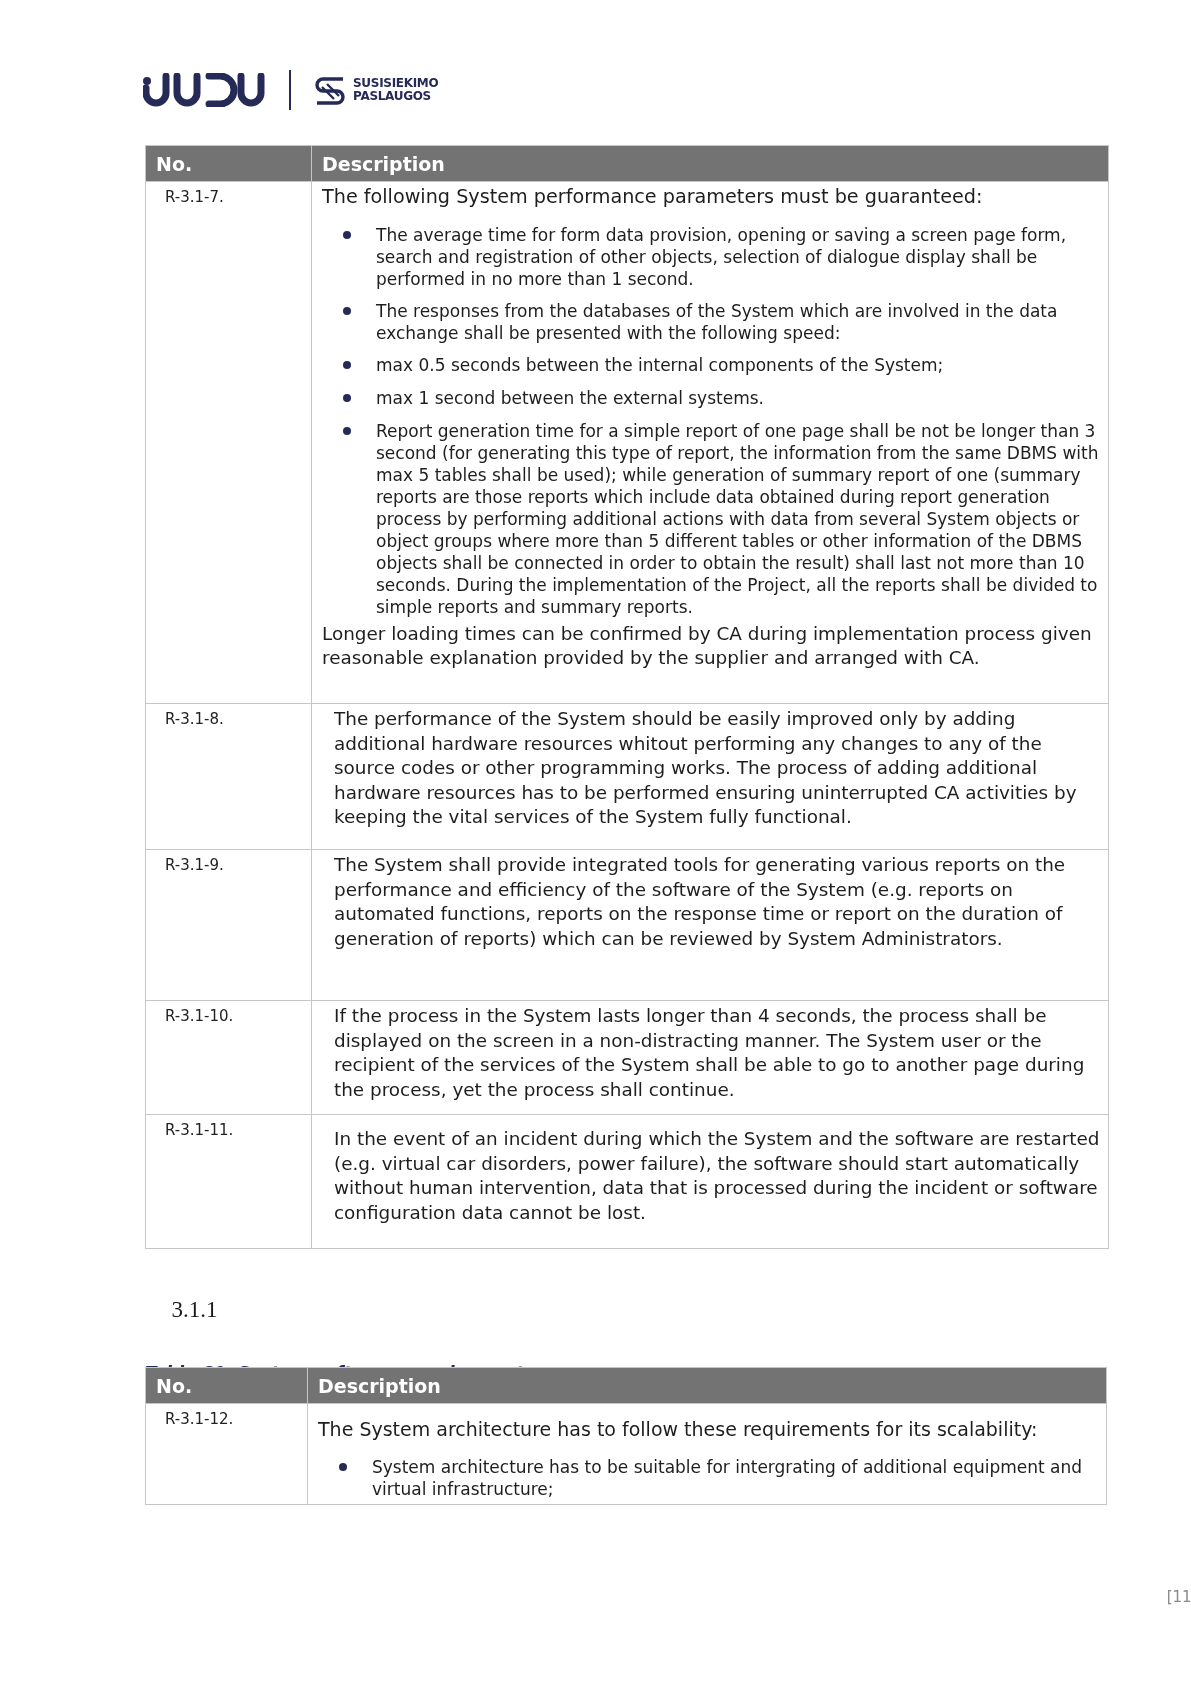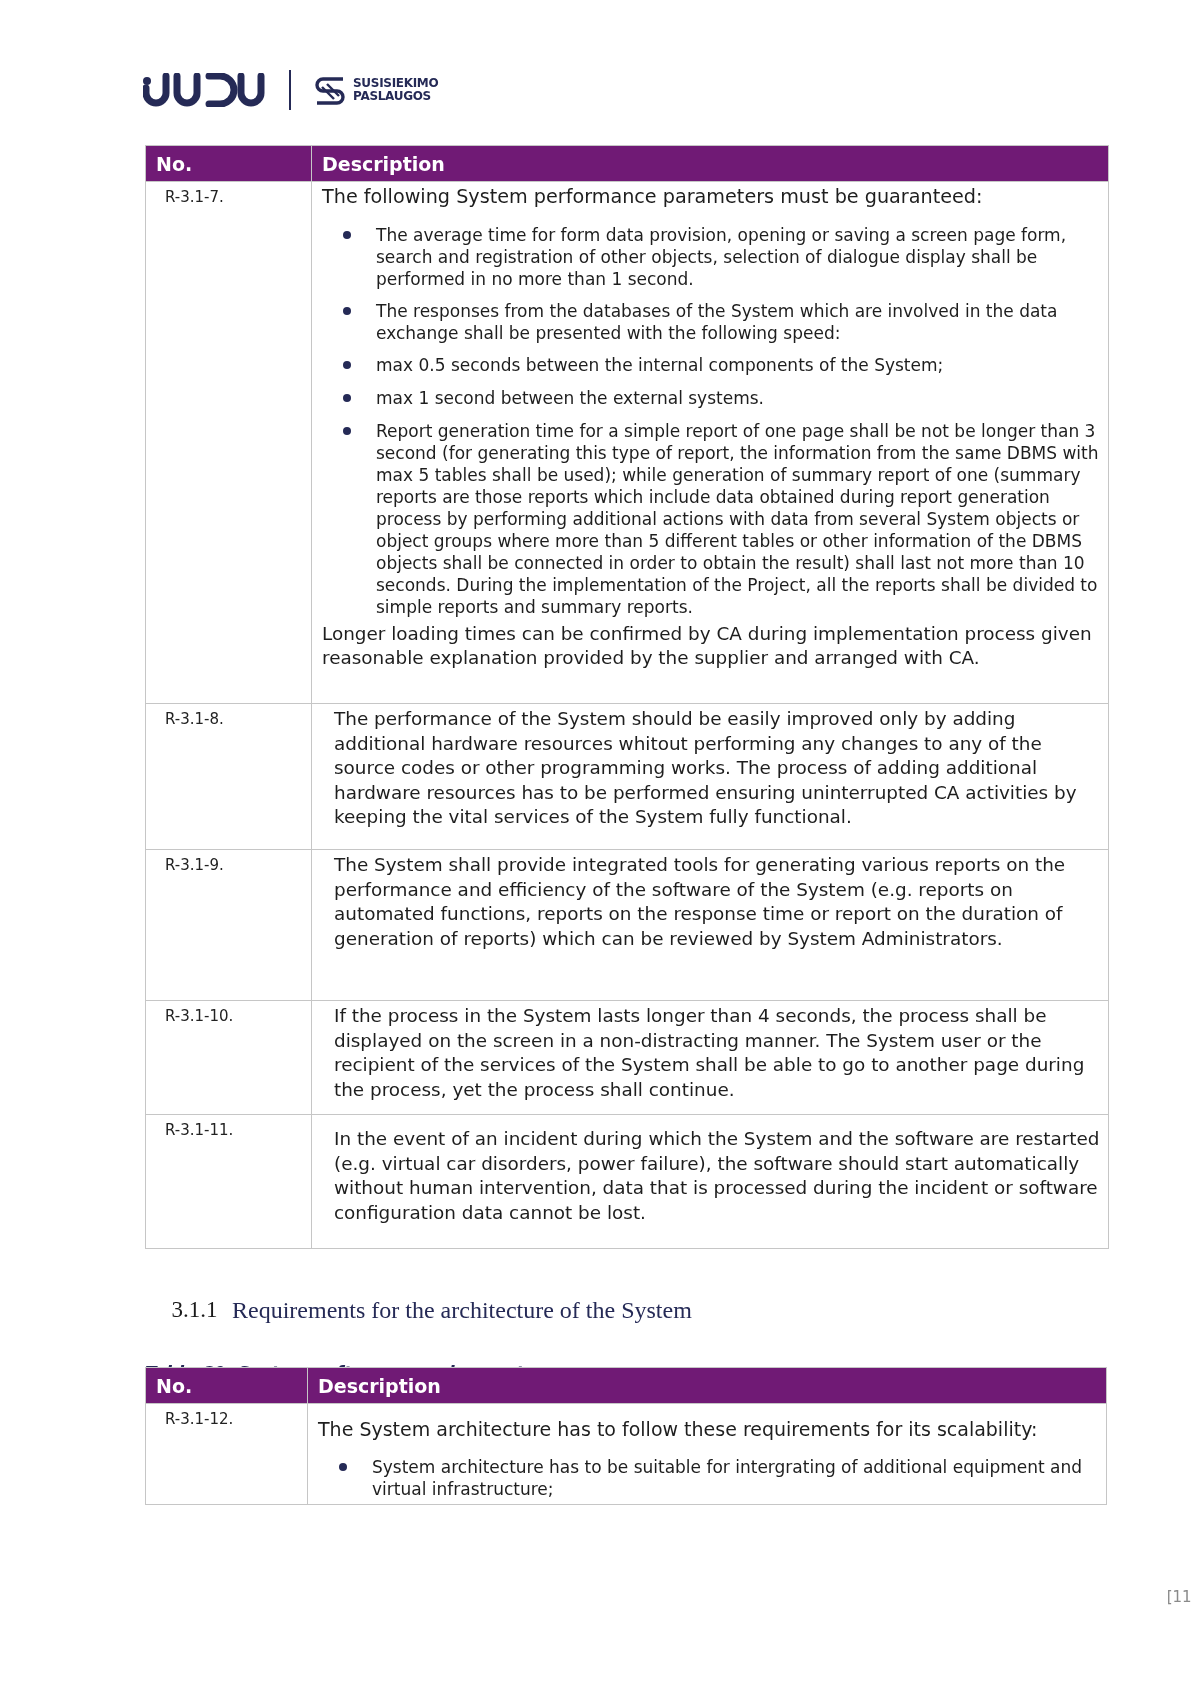--- a/index.html
+++ b/index.html
@@ -9,21 +9,21 @@
   
   .logo-area { position: absolute; left: 143px; top: 68px; height: 44px; display: flex; align-items: center; }
   .logo-judu { display: flex; align-items: center; gap: 4px; color: #252a56; }
   .logo-judu svg { display: block; }
   .logo-sep { width: 2px; height: 40px; background: #252a56; margin: 0 22px 0 24px; }
   .logo-ss { display: flex; align-items: center; gap: 6px; color: #252a56; }
   .logo-ss-text { font-family: "DejaVu Sans", sans-serif; font-size: 12px; line-height: 13px; font-weight: bold; letter-spacing: -0.3px; color: #252a56; }
 
   
   table.req { position: absolute; border-collapse: collapse; table-layout: fixed; }
-  table.req th { background: #701a75; color: #ffffff; text-align: left; font-family: "DejaVu Sans", sans-serif; font-weight: bold; font-size: 19px; height: 36px; padding: 0 10px; border: 1px solid #c6c6c6; }
+  table.req th { background: #737373; color: #ffffff; text-align: left; font-family: "DejaVu Sans", sans-serif; font-weight: bold; font-size: 19px; height: 36px; padding: 0 10px; border: 1px solid #c6c6c6; }
   table.req td { border: 1px solid #c6c6c6; vertical-align: top; }
   td.no { font-family: "DejaVu Sans", sans-serif; font-size: 15px; padding: 6px 0 4px 19px; color: #222; }
   td.desc { font-family: "DejaVu Sans", sans-serif; font-size: 18.4px; line-height: 24.5px; color: #1e1e1e; }
 
   #t1 { left: 145px; top: 145px; width: 964px; }
   #t1 col.c1 { width: 166px; }
   #t2 { left: 145px; top: 1367px; width: 962px; }
   #t2 col.c1 { width: 162px; }
 
   .lead { margin: 0; }
@@ -106,21 +106,20 @@
     </tr>
     <tr style="height:134px;">
       <td class="no">R-3.1-11.</td>
       <td class="desc" style="padding:12px 8px 0 22px;">In the event of an incident during which the System and the software are restarted (e.g. virtual car disorders, power failure), the software should start automatically without human intervention, data that is processed during the incident or software configuration data cannot be lost.</td>
     </tr>
   </tbody>
 </table>
 
 <div class="sec-head">
   <span class="sec-num">3.1.1</span>
-  <span>Requirements for the architecture of the System</span>
 </div>
 <div class="tbl-caption">Table 60. System software requirements</div>
 
 <table class="req" id="t2">
   <colgroup>
       <col class="c1">
       <col>
     </colgroup>
   <thead>
     <tr>

